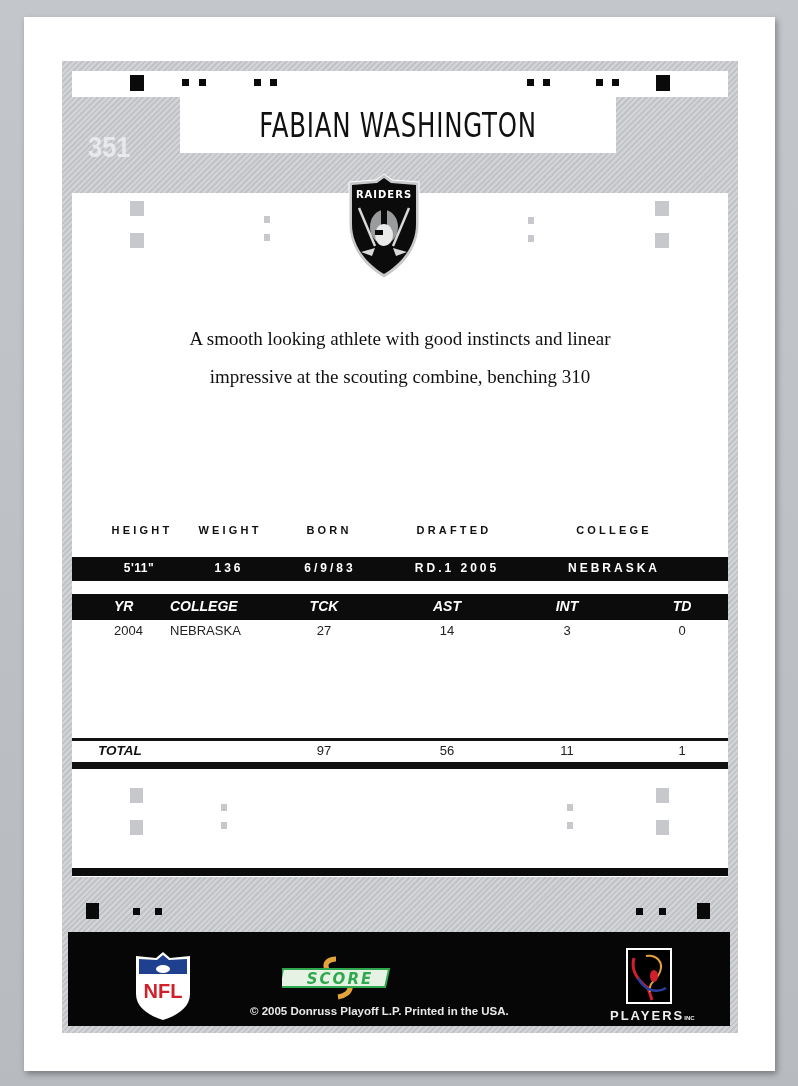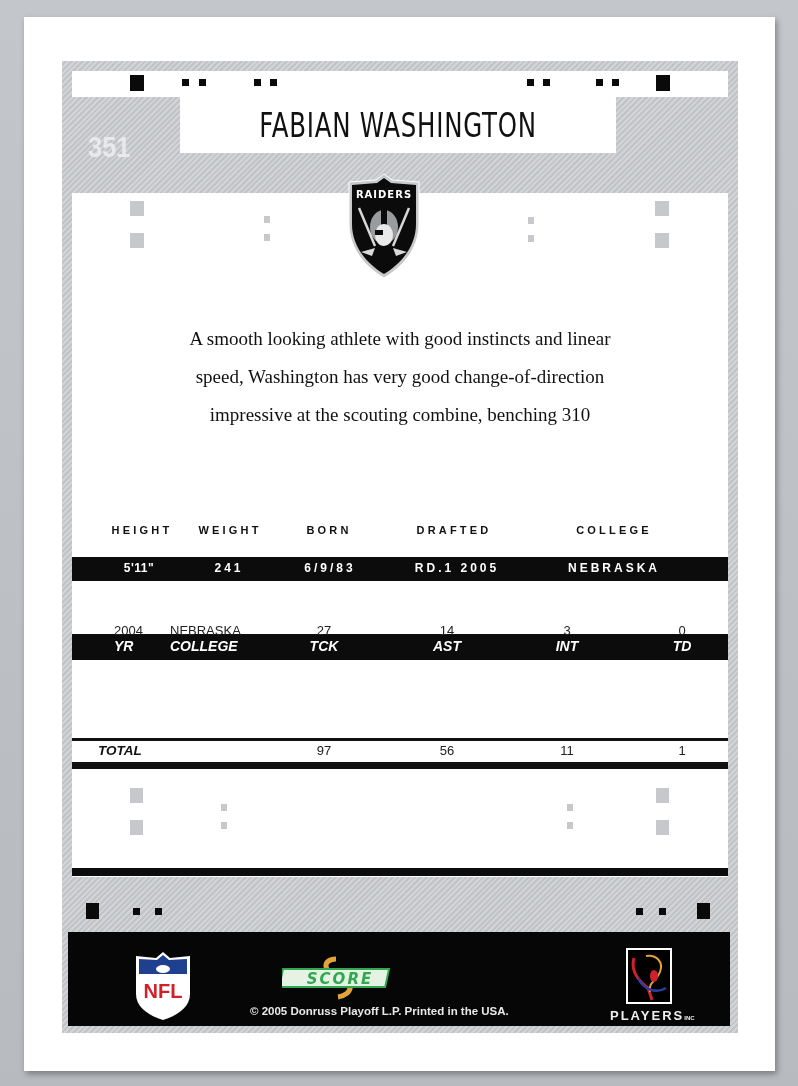--- a/index.html
+++ b/index.html
@@ -39,21 +39,21 @@
     .ghost { position: absolute; background: #c6c8cb; }
     .logo { left: 345px; top: 172px; width: 78px; height: 108px; }
     .bio {
       left: 102px; top: 310px; width: 596px; text-align: center;
       font-family: "Liberation Serif", serif; font-size: 19px; line-height: 38px; color: #111; margin-top: 10px;
     }
     .vitals-labels { left: 72px; top: 524px; width: 752px; height: 16px; }
     .vl { position: absolute; top: 0; font-size: 11px; font-weight: bold; letter-spacing: 3.2px; color: #111; text-align: center; }
     .vitals-bar { left: 72px; top: 557px; width: 656px; height: 24px; background: #0c0c0c; }
     .vv { position: absolute; top: 4px; font-size: 12px; font-weight: bold; letter-spacing: 3px; color: #fff; text-align: center; }
-    .stats-head { left: 72px; top: 594px; width: 656px; height: 26px; background: #0c0c0c; margin-top: 40px; }
+    .stats-head { left: 72px; top: 594px; width: 656px; height: 26px; background: #0c0c0c; }
     .sh { position: absolute; top: 4px; font-size: 14px; font-weight: bold; font-style: italic; color: #fff; }
     .row { position: absolute; font-size: 13px; color: #222; }
     .rule-thin { left: 72px; top: 738px; width: 656px; height: 3px; background: #111; }
     .total-row { left: 72px; top: 742px; width: 616px; height: 20px; }
     .total-label { position: absolute; left: 26px; top: 1px; font-size: 13.5px; font-weight: bold; font-style: italic; color: #111; }
     .rule-thick { left: 72px; top: 762px; width: 656px; height: 7px; background: #111; }
     .bottom-rule { left: 72px; top: 868px; width: 656px; height: 8px; background: #0c0c0c; }
     .footer { left: 68px; top: 932px; width: 662px; height: 94px; background: #060606; }
     .copyright { left: 250px; top: 1005px; font-size: 11.5px; color: #e8e8e8; font-weight: bold; }
     .players-text { left: 610px; top: 1008px; font-size: 13px; color: #eee; letter-spacing: 2px; font-weight: bold; }
@@ -102,34 +102,33 @@
     <rect x="36" y="38" width="6" height="18" fill="#0b0b0b"></rect>
     <ellipse cx="39" cy="63" rx="9" ry="11" fill="#e9e9e9"></ellipse>
     <rect x="30" y="58" width="8" height="5" fill="#0b0b0b"></rect>
     <path d="M14 36 L30 74 M64 36 L48 74" stroke="#d8d8d8" stroke-width="2.5"></path>
     <path d="M16 80 L30 76 L27 84 Z M62 80 L48 76 L51 84 Z" fill="#d8d8d8"></path>
   </svg>
 </div>
 
 <div class="abs bio">
   <div>A smooth looking athlete with good instincts and linear</div>
-  <div>speed, Washington has very good change-of-direction</div>
   <div>impressive at the scouting combine, benching 310</div>
 </div>
 
 <div class="abs vitals-labels">
   <div class="vl" style="left:30px;width:80px;">HEIGHT</div>
   <div class="vl" style="left:118px;width:80px;">WEIGHT</div>
   <div class="vl" style="left:222px;width:70px;">BORN</div>
   <div class="vl" style="left:332px;width:100px;">DRAFTED</div>
   <div class="vl" style="left:492px;width:100px;">COLLEGE</div>
 </div>
 <div class="abs vitals-bar">
   <div class="vv" style="left:32px;width:70px;letter-spacing:0.5px;">5'11"</div>
-  <div class="vv" style="left:122px;width:70px;">241</div>
+  <div class="vv" style="left:122px;width:70px;">136</div>
   <div class="vv" style="left:218px;width:80px;">6/9/83</div>
   <div class="vv" style="left:330px;width:110px;">RD.1 2005</div>
   <div class="vv" style="left:486px;width:112px;">NEBRASKA</div>
 </div>
 
 <div class="abs stats-head">
   <div class="sh" style="left:42px;">YR</div>
   <div class="sh" style="left:98px;">COLLEGE</div>
   <div class="sh c" style="left:232px;width:40px;">TCK</div>
   <div class="sh c" style="left:355px;width:40px;">AST</div>

